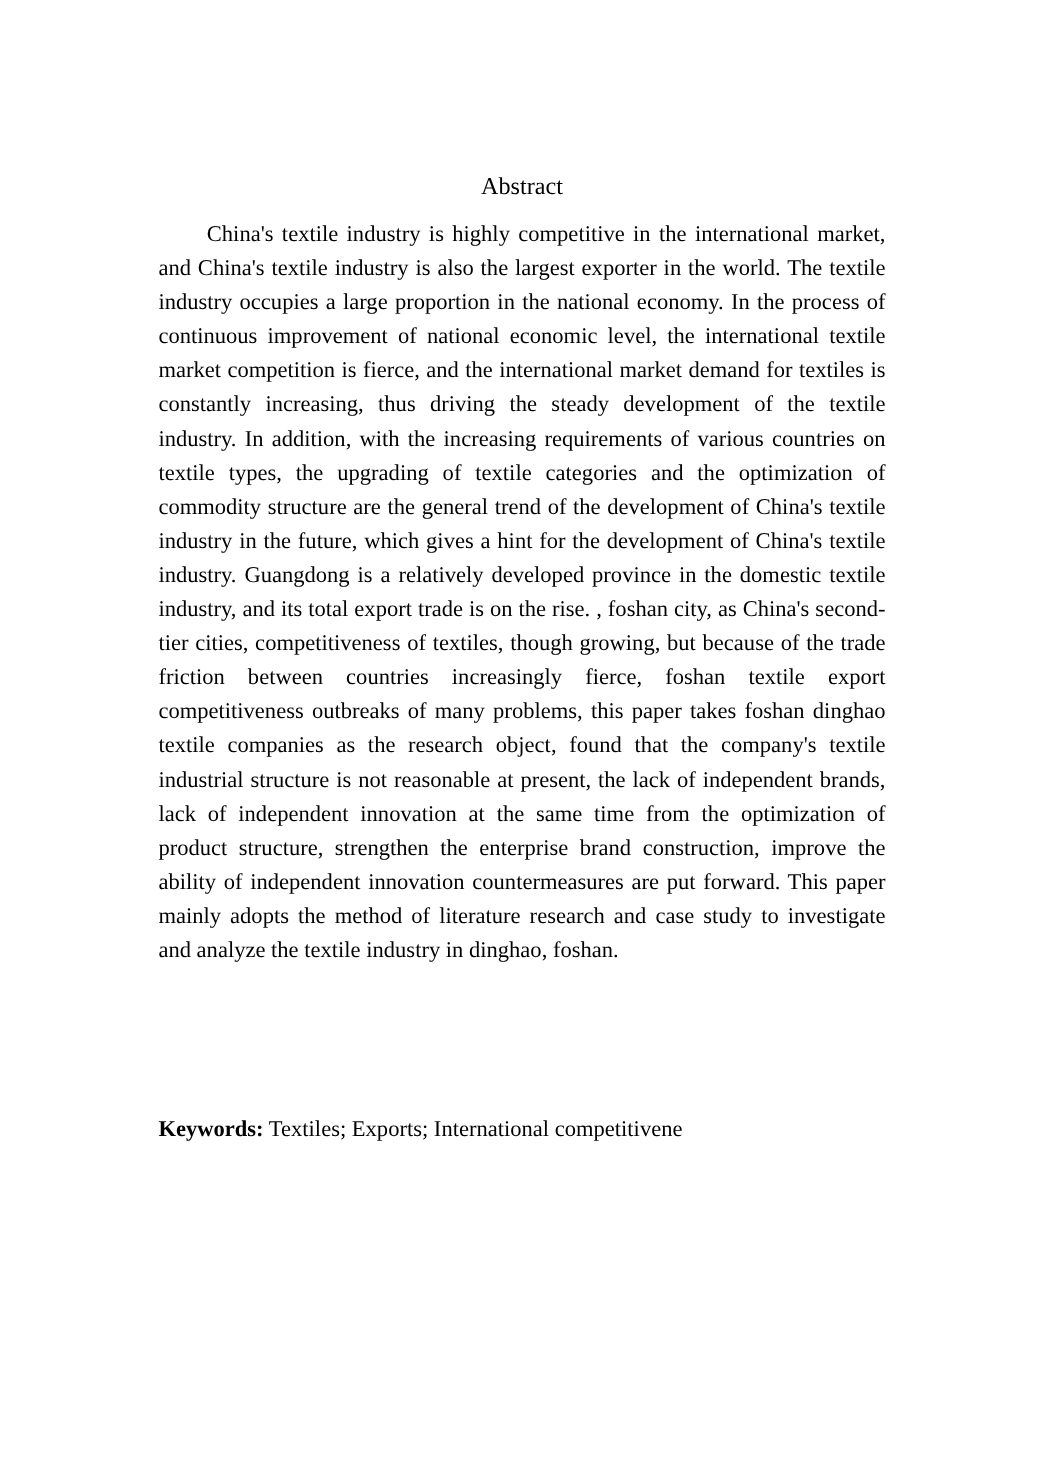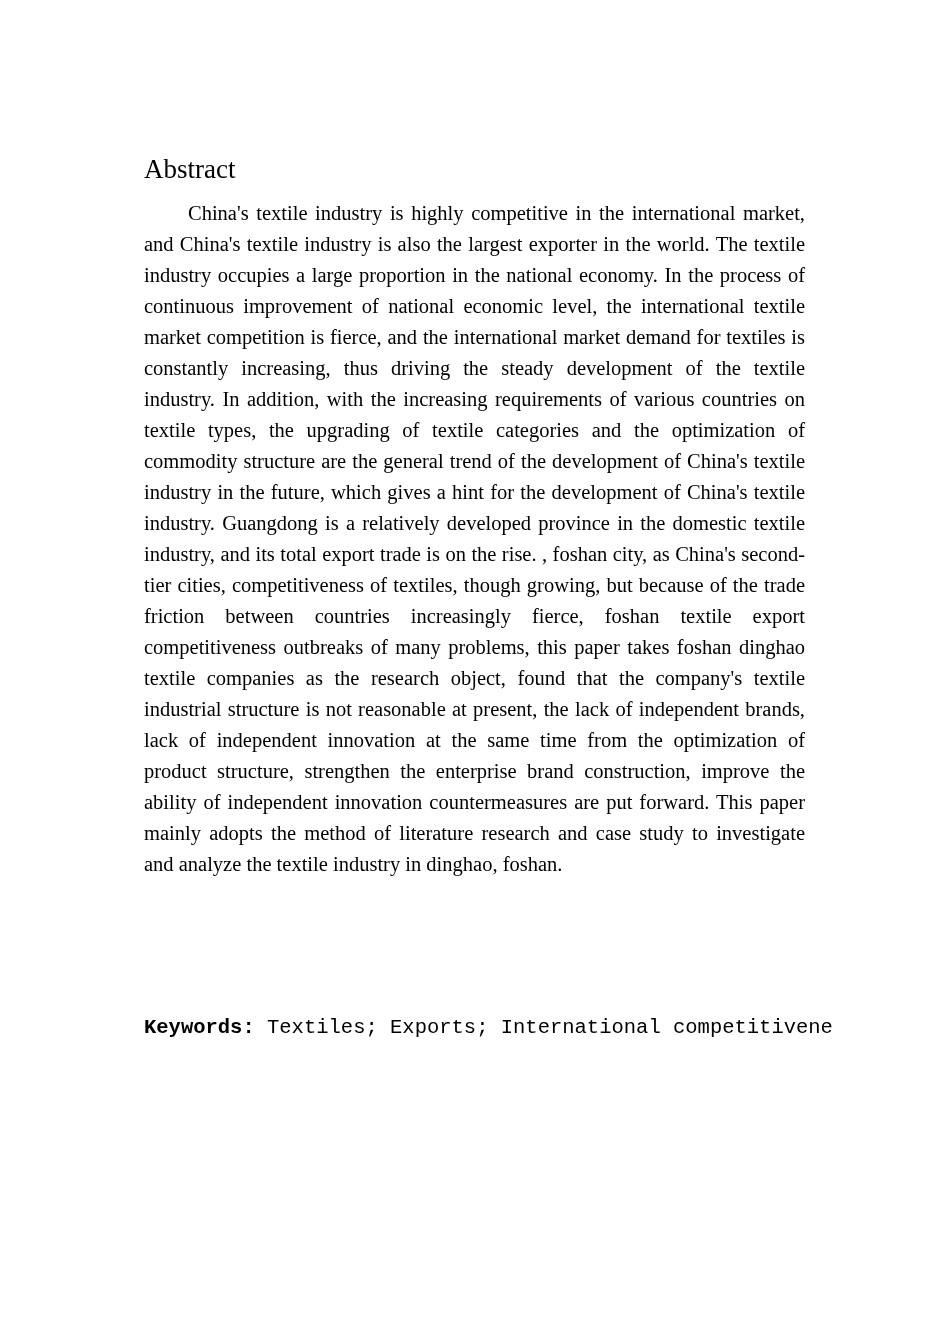--- a/index.html
+++ b/index.html
@@ -1,20 +1,20 @@
 <!DOCTYPE html>
 <html><head>
   <meta charset="utf-8">
   <style>
     html, body { margin: 0; padding: 0; background: #ffffff; }
     body { width: 950px; height: 1344px; position: relative; overflow: hidden; }
     .page { position: absolute; left: 144px; top: 0; width: 661px; color: #000; font-family: "Liberation Serif", serif; }
-    .title { position: absolute; top: 154px; left: 0; width: 661px; text-align: left; font-size: 27px; line-height: 30px; }
+    .title { position: absolute; top: 154px; left: 0; width: 661px; text-align: center; font-size: 22px; line-height: 30px; }
     .abstract { position: absolute; top: 198px; left: 0; width: 661px; margin: 0; font-size: 20.5px; line-height: 31px; text-align: justify; text-indent: 44px; }
-    .keywords { position: absolute; top: 1012px; left: 0; width: 661px; font-size: 20.5px; line-height: 31px; white-space: nowrap; font-family: Liberation Mono, monospace; }
+    .keywords { position: absolute; top: 1012px; left: 0; width: 661px; font-size: 20.5px; line-height: 31px; white-space: nowrap; }
     .kw-label { font-weight: bold; }
   </style>
 </head>
 <body>
 
 <div class="page">
   <div class="title">Abstract</div>
   <p class="abstract">China's textile industry is highly competitive in the international market, and China's textile industry is also the largest exporter in the world. The textile industry occupies a large proportion in the national economy. In the process of continuous improvement of national economic level, the international textile market competition is fierce, and the international market demand for textiles is constantly increasing, thus driving the steady development of the textile industry. In addition, with the increasing requirements of various countries on textile types, the upgrading of textile categories and the optimization of commodity structure are the general trend of the development of China's textile industry in the future, which gives a hint for the development of China's textile industry. Guangdong is a relatively developed province in the domestic textile industry, and its total export trade is on the rise. , foshan city, as China's second-tier cities, competitiveness of textiles, though growing, but because of the trade friction between countries increasingly fierce, foshan textile export competitiveness outbreaks of many problems, this paper takes foshan dinghao textile companies as the research object, found that the company's textile industrial structure is not reasonable at present, the lack of independent brands, lack of independent innovation at the same time from the optimization of product structure, strengthen the enterprise brand construction, improve the ability of independent innovation countermeasures are put forward. This paper mainly adopts the method of literature research and case study to investigate and analyze the textile industry in dinghao, foshan.</p>
   <div class="keywords">
     <span class="kw-label">Keywords:</span><span> Textiles; Exports; International competitivene</span>

